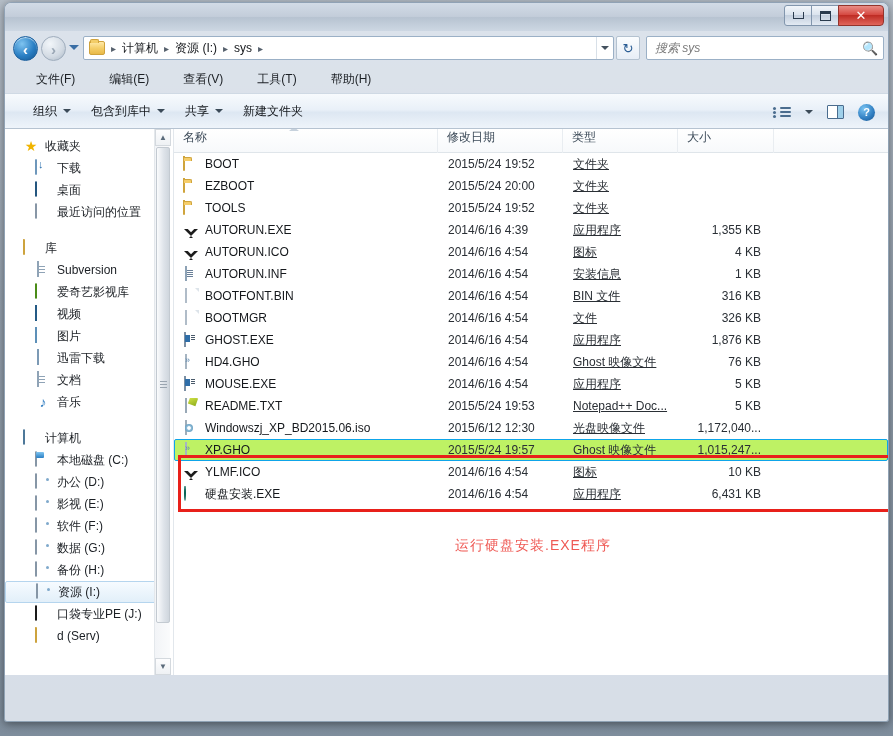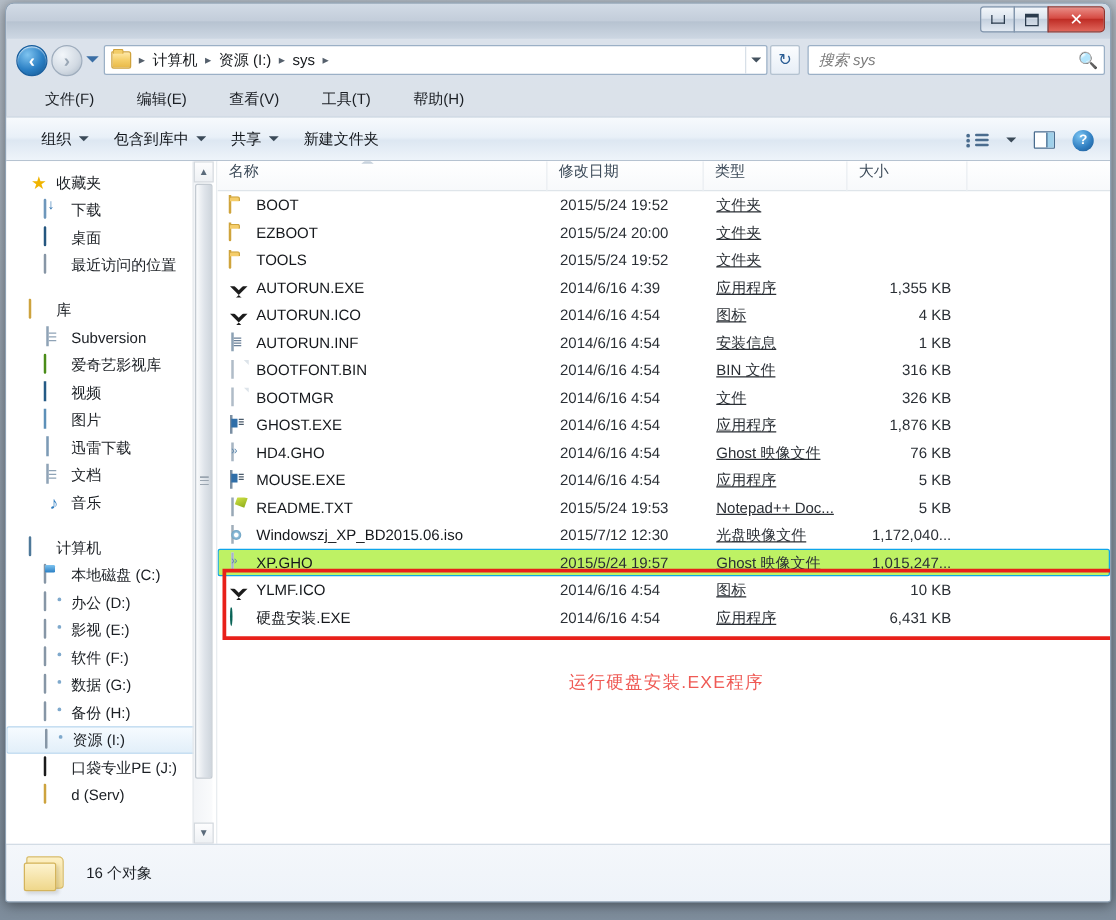--- a/index.html
+++ b/index.html
@@ -836,21 +836,21 @@
             </span>
             <span class="cell c-date">2015/5/24 19:53</span>
             <span class="cell c-type">Notepad++ Doc...</span>
             <span class="cell c-size">5 KB</span>
           </div>
           <div class="row">
             <span class="cell c-name">
               <span class="fi"><span class="fi-iso"></span></span>
               <span>Windowszj_XP_BD2015.06.iso</span>
             </span>
-            <span class="cell c-date">2015/7/12 12:30</span>
+            <span class="cell c-date">2015/6/12 12:30</span>
             <span class="cell c-type">光盘映像文件</span>
             <span class="cell c-size">1,172,040...</span>
           </div>
           <div class="row focused">
             <span class="cell c-name">
               <span class="fi"><span class="fi-gho"></span></span>
               <span>XP.GHO</span>
             </span>
             <span class="cell c-date">2015/5/24 19:57</span>
             <span class="cell c-type">Ghost 映像文件</span>
@@ -874,21 +874,14 @@
             <span class="cell c-type">应用程序</span>
             <span class="cell c-size">6,431 KB</span>
           </div>
         </div>
 
       <div id="redbox" style="border-color: rgb(232, 32, 26);"></div>
       <div id="annotation" style="color: rgb(239, 90, 85);">运行硬盘安装.EXE程序</div>
     </div>
   </div>
 
-  <div id="statusbar">
-    <div id="statusfolder">
-      <span class="back"></span>
-        <span class="front"></span>
-    </div>
-    <div id="statustext">16 个对象</div>
-  </div>
 
 </div>
 
 </body></html>

